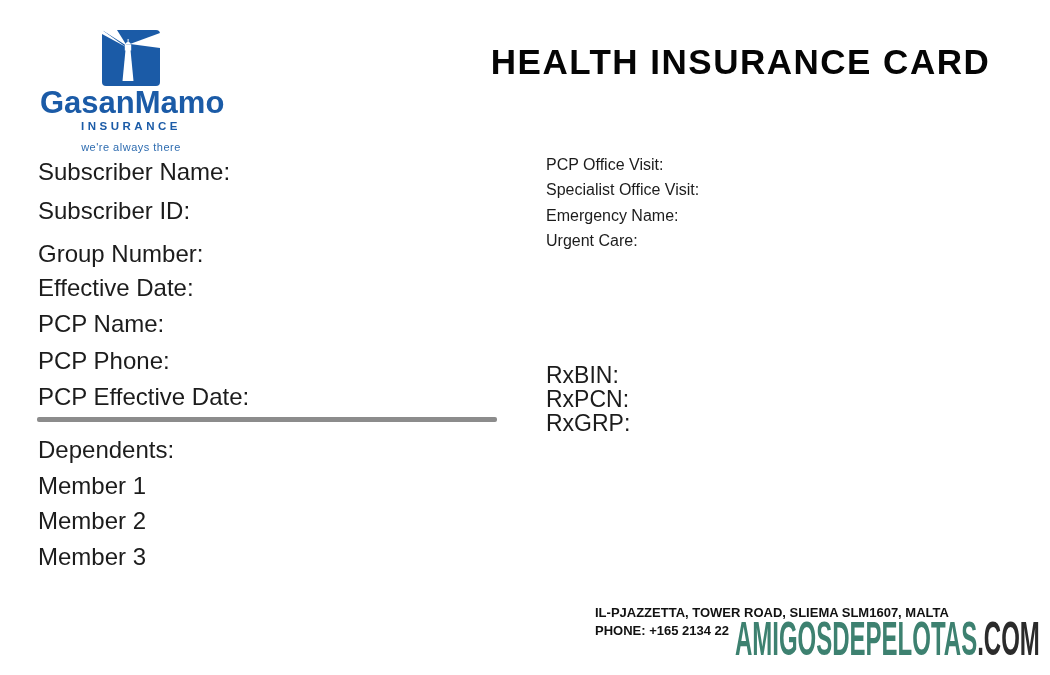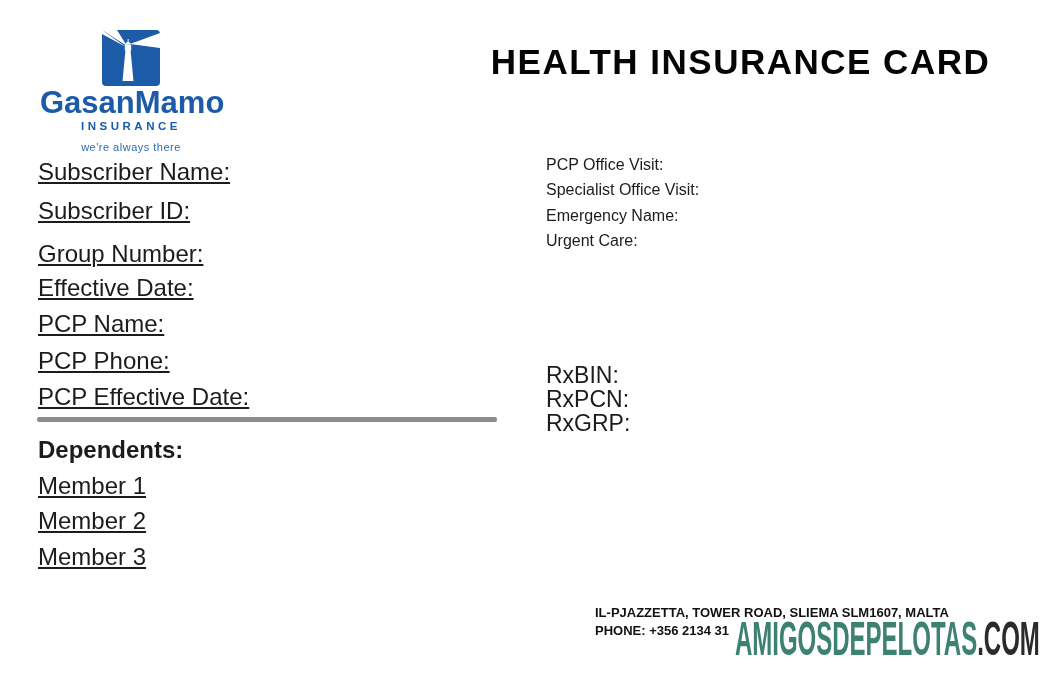--- a/index.html
+++ b/index.html
@@ -25,26 +25,26 @@
   .brand-tag{
     font-size:11px;color:#2e6cb0;margin-top:9px;letter-spacing:0.5px;
   }
   
   .title{
     position:absolute;left:468px;top:42px;width:545px;
     text-align:center;font-size:35px;font-weight:bold;color:#050505;
     letter-spacing:1.5px;white-space:nowrap;
   }
   
-  .lfield{position:absolute;left:38px;font-size:24px;white-space:nowrap;text-decoration:underline;}
+  .lfield{position:absolute;left:38px;font-size:24px;white-space:nowrap;}
   .divider{
     position:absolute;left:37px;top:417px;width:460px;height:5px;
     background:#8c8c8c;border-radius:2px;
   }
-  .dep-header{position:absolute;left:38px;top:436px;font-size:24px;font-weight:bold;}
+  .dep-header{position:absolute;left:38px;top:436px;font-size:24px;font-weight:normal;}
   
   .copay-block{position:absolute;left:546px;top:156px;}
   .copay-block .rline{font-size:16px;height:25.3px;white-space:nowrap;}
   .rx-block{position:absolute;left:546px;top:362px;}
   .rx-block .rline{font-size:23px;height:23.8px;white-space:nowrap;}
   
   .footer{position:absolute;left:595px;top:605px;width:390px;text-align:left;}
   .addr{font-size:13px;font-weight:bold;color:#111;white-space:nowrap;}
   .phone{font-size:13px;font-weight:bold;color:#111;margin-top:3px;white-space:nowrap;}
   
@@ -105,20 +105,20 @@
   </div>
 
   <div class="rx-block">
     <div class="rline">RxBIN:</div>
     <div class="rline">RxPCN:</div>
     <div class="rline">RxGRP:</div>
   </div>
 
   <div class="footer">
     <div class="addr">IL-PJAZZETTA, TOWER ROAD, SLIEMA SLM1607, MALTA</div>
-    <div class="phone">PHONE: +356 2134 31</div>
+    <div class="phone">PHONE: +165 2134 22</div>
   </div>
 
   <div class="watermark">
     <span class="wm-name">AMIGOSDEPELOTAS</span><span class="wm-tld">.COM</span>
   </div>
 
 </div>
 
 </body></html>

